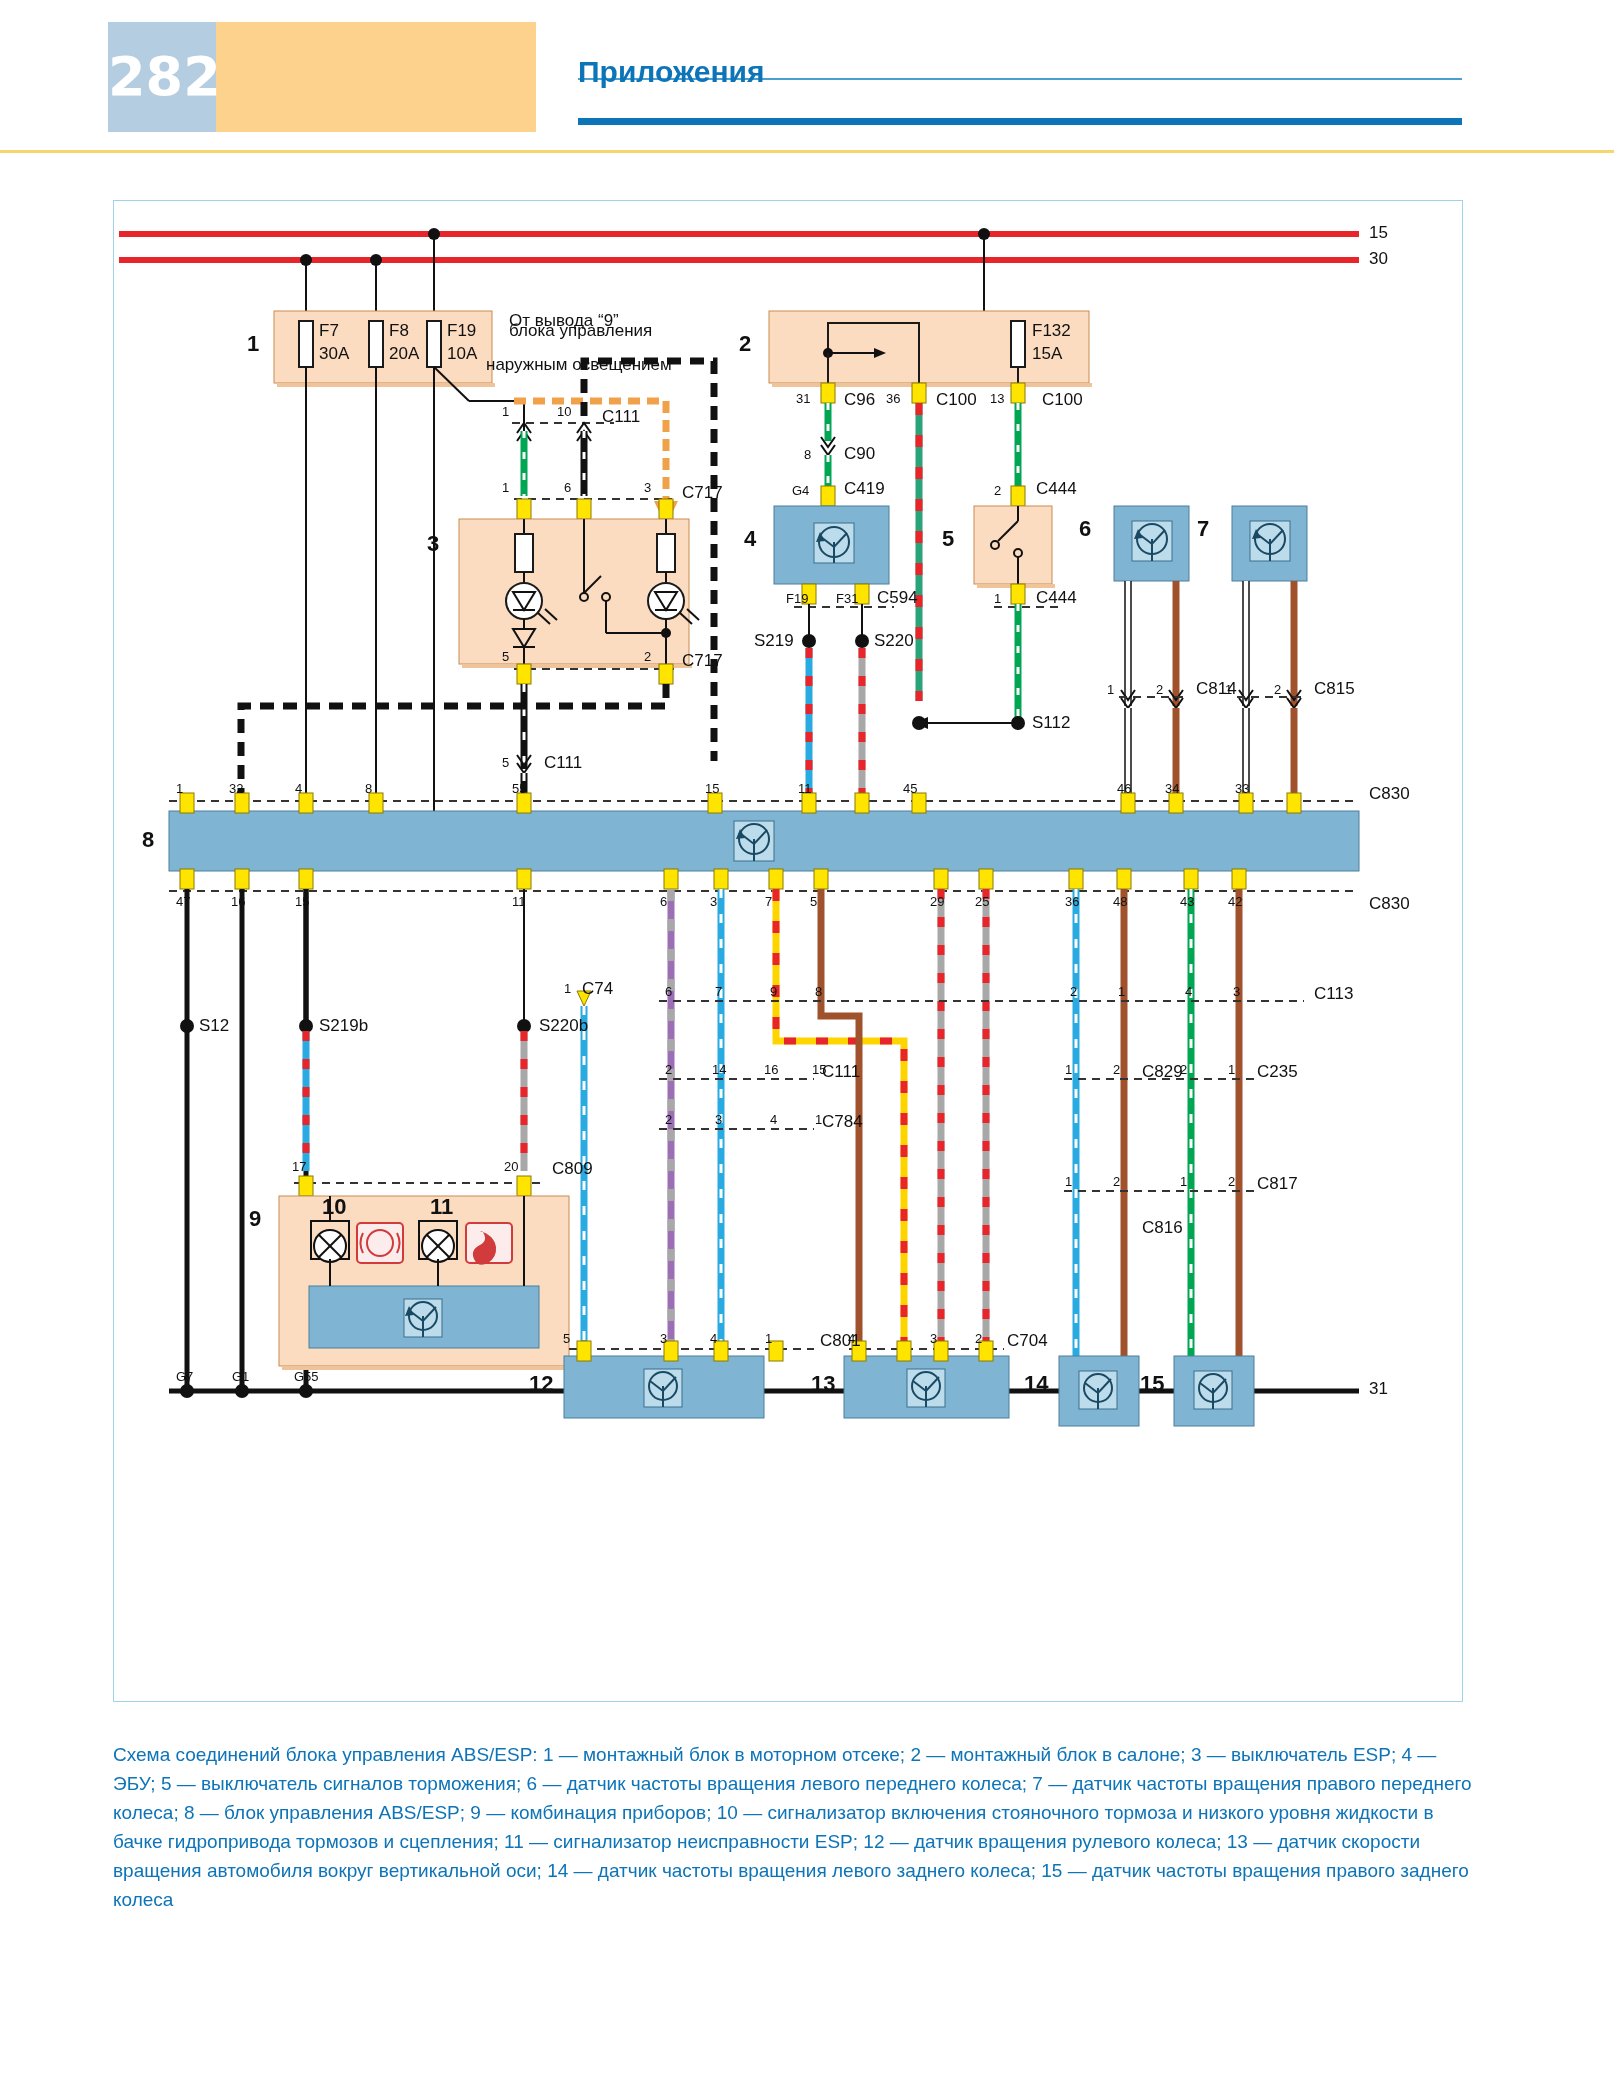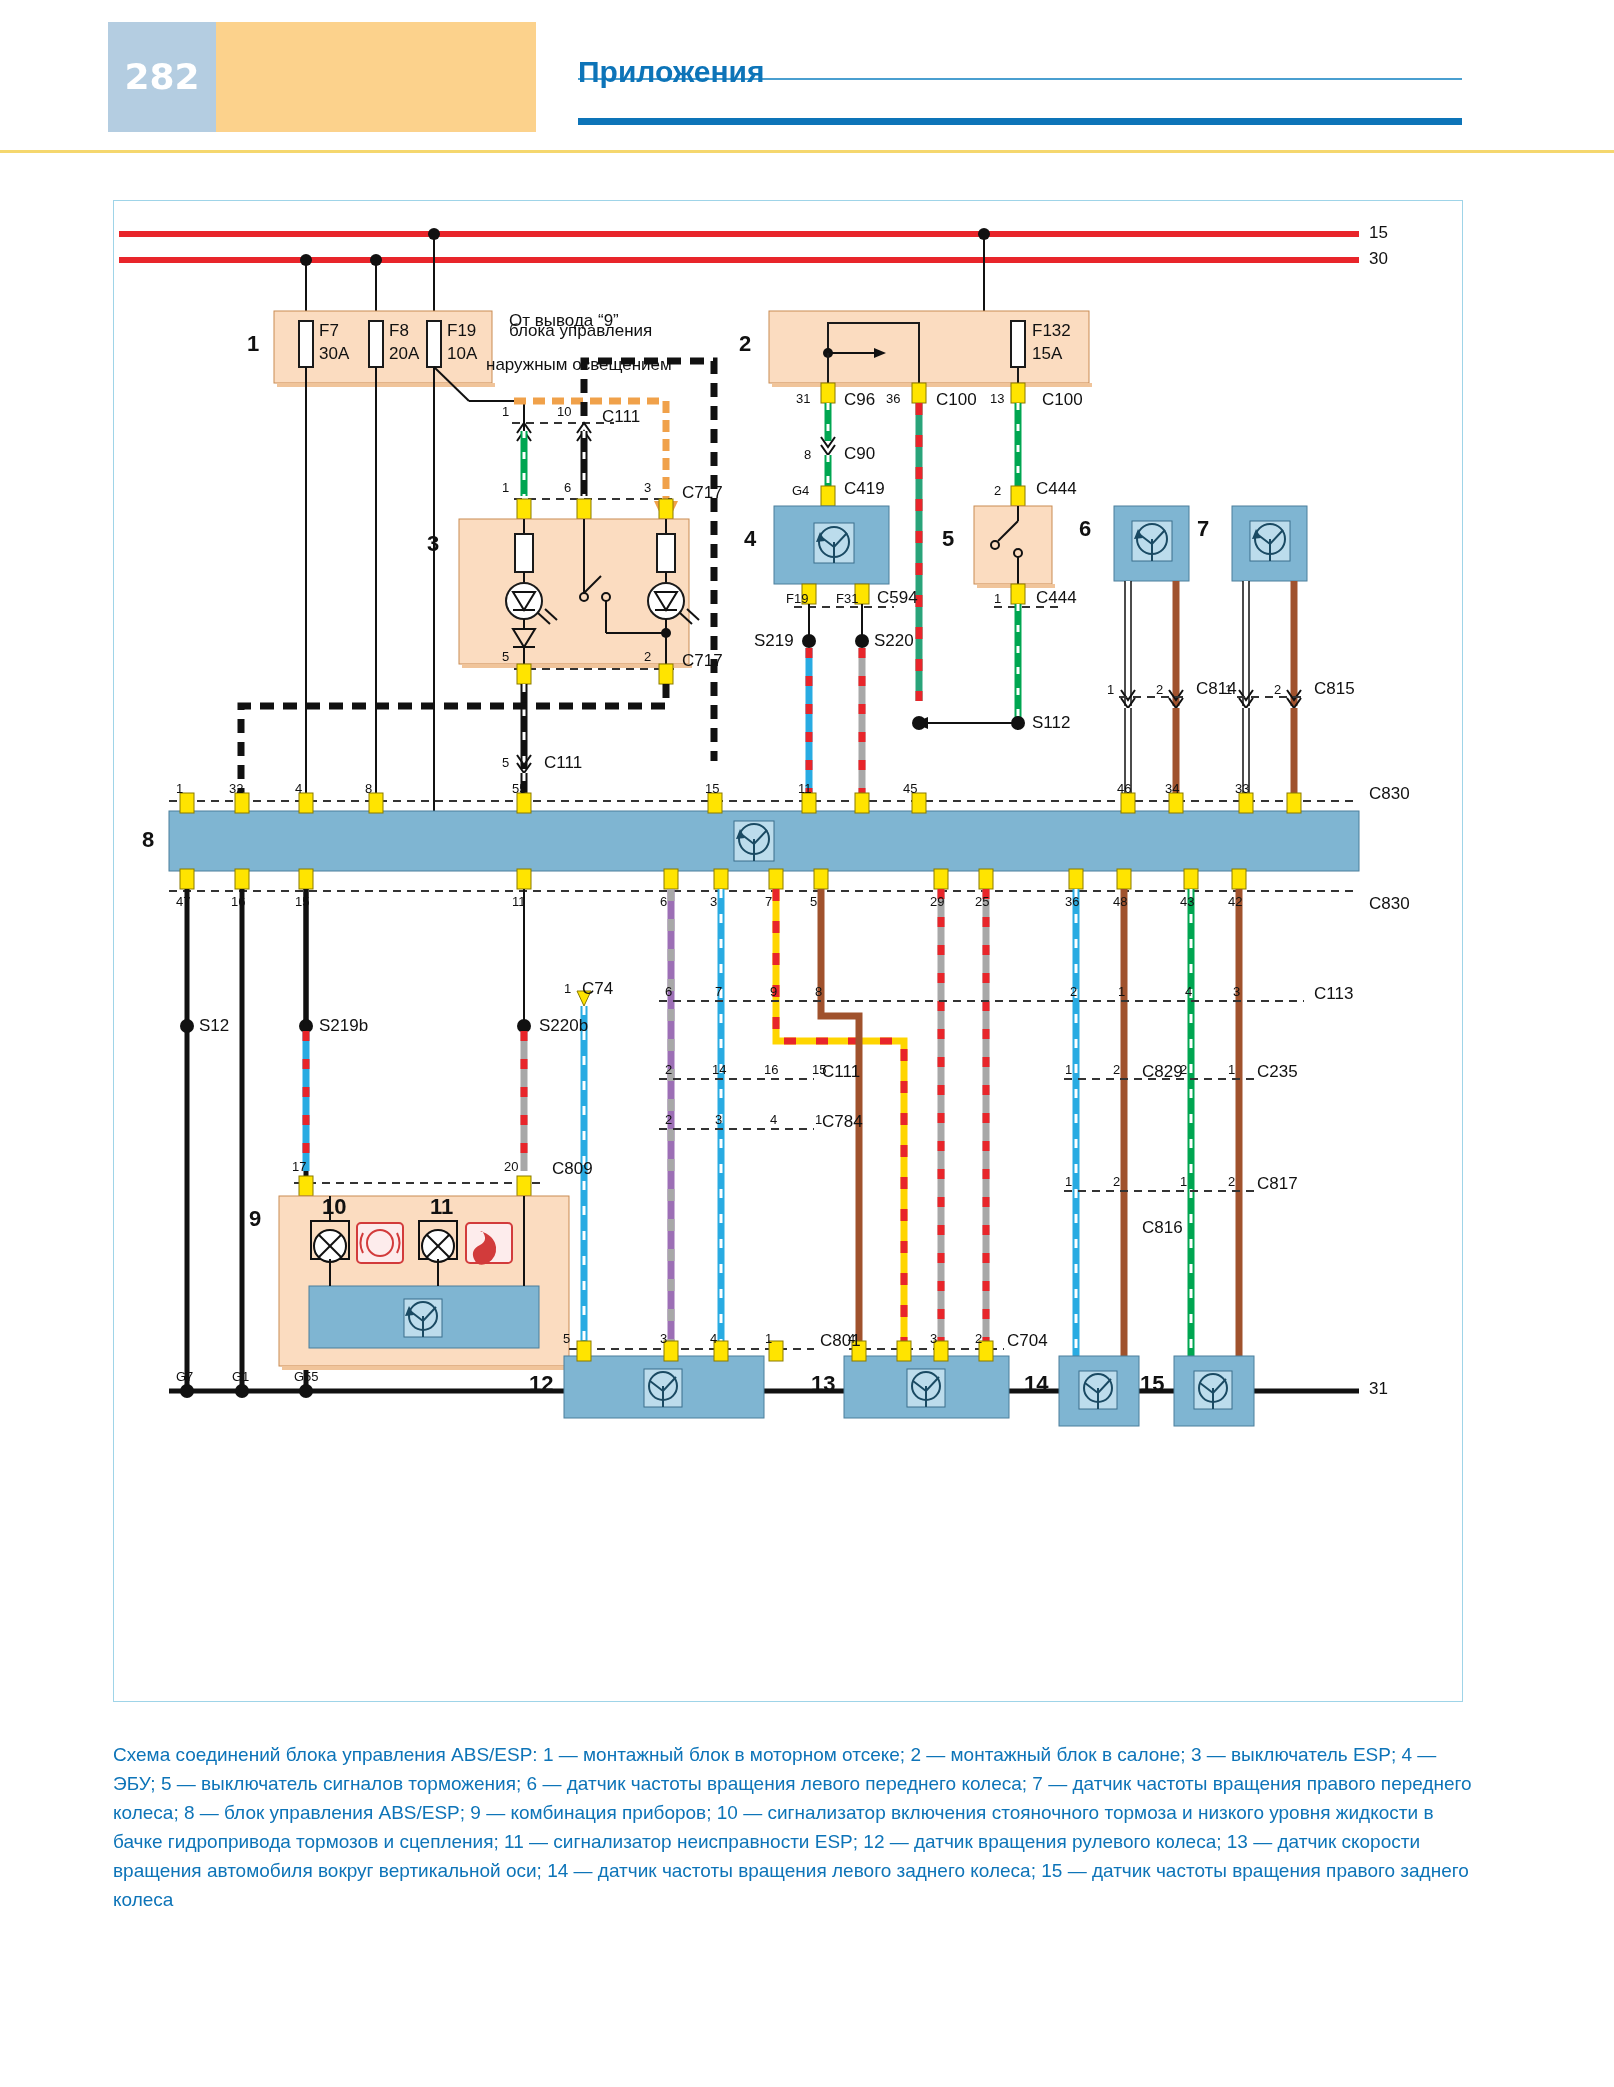--- a/index.html
+++ b/index.html
@@ -3,21 +3,21 @@
 <meta charset="utf-8">
 <style>
   html,body{margin:0;padding:0;background:#fff;}
   body{width:1614px;height:2087px;position:relative;font-family:"Liberation Sans",sans-serif;}
 
   
   #header{position:absolute;left:0;top:0;width:1614px;height:150px;}
   .hdr-blue{position:absolute;left:108px;top:22px;width:108px;height:110px;background:#b4cde1;}
   .hdr-orange{position:absolute;left:216px;top:22px;width:320px;height:110px;background:#fcd28c;}
   .hdr-pagenum{position:absolute;left:108px;top:38px;width:108px;height:78px;line-height:78px;
-     text-align:center;color:#fff;font-size:36px;font-weight:bold;font-family:"DejaVu Sans",sans-serif;}
+     text-align:center;color:#fff;font-size:54px;font-weight:bold;font-family:"DejaVu Sans",sans-serif;}
   .hdr-title{position:absolute;left:578px;top:55px;color:#0d74b8;font-size:30px;font-weight:bold;}
   .hdr-rule-thin{position:absolute;left:578px;top:78px;width:884px;height:2px;background:#4a9fd0;}
   .hdr-rule-thick{position:absolute;left:1288px;top:118px;width:174px;height:7px;background:#0d74b8;}
   .hdr-rule-thick2{position:absolute;left:578px;top:118px;width:710px;height:7px;background:#0d74b8;}
   .hdr-yellow-line{position:absolute;left:0px;top:150px;width:1614px;height:3px;background:#f5d76e;}
 
   
   #frame{position:absolute;left:113px;top:200px;width:1348px;height:1500px;border:1px solid #9fd4e8;}
   .lbl{position:absolute;font-size:17px;color:#111;white-space:nowrap;}
   .lbl-s{position:absolute;font-size:13px;color:#111;white-space:nowrap;}

